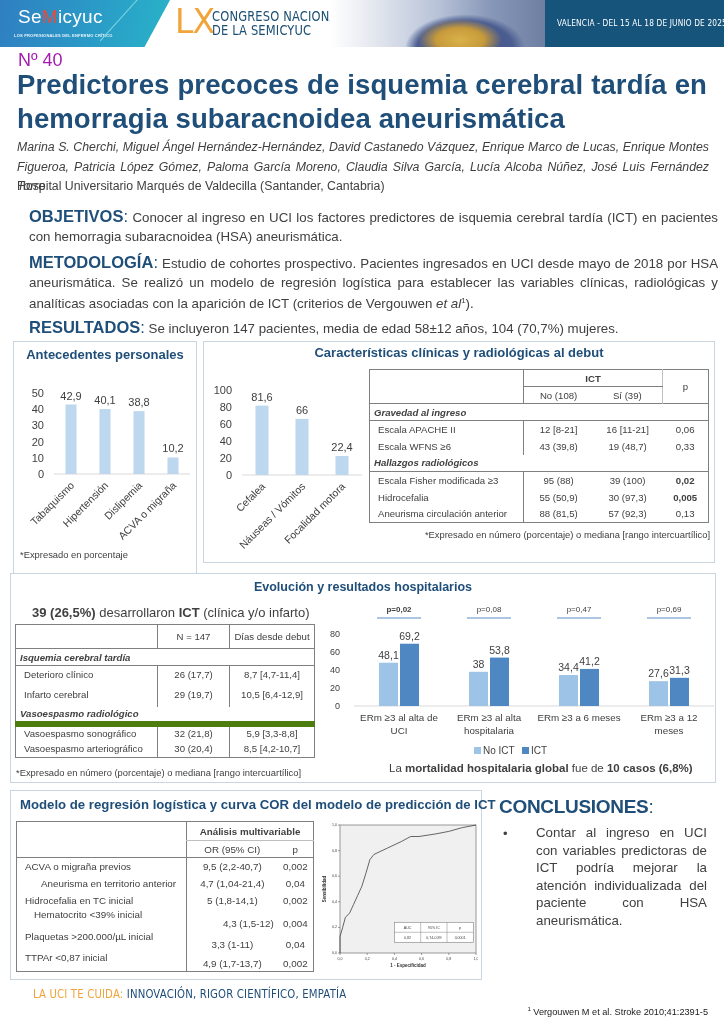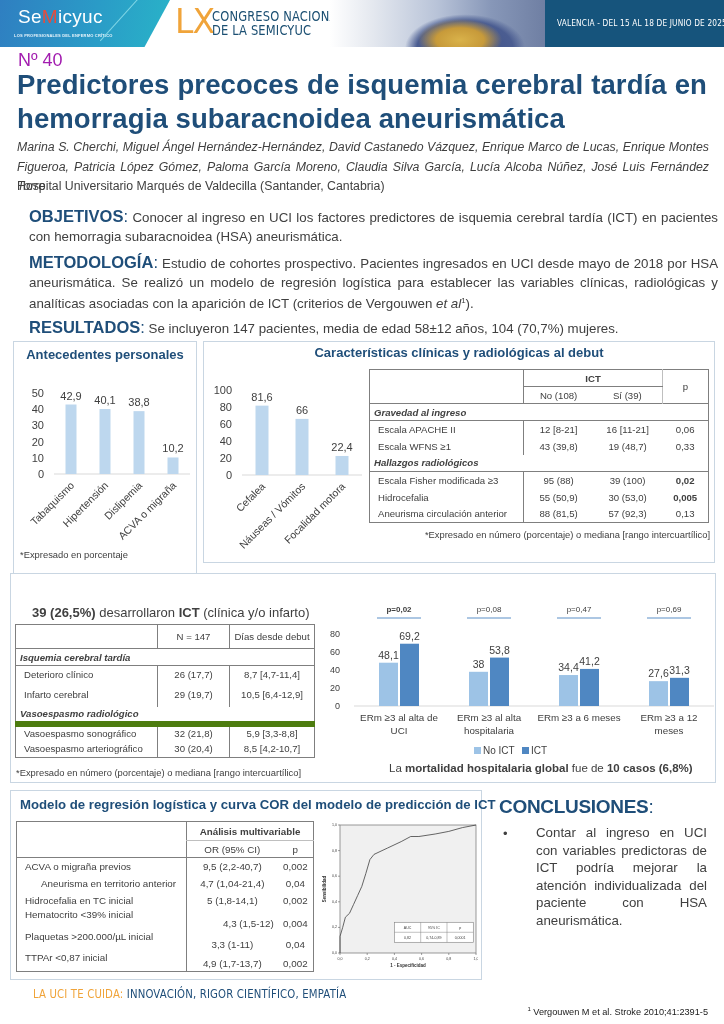--- a/index.html
+++ b/index.html
@@ -162,52 +162,53 @@
     <tr class="sect" style="border-top:1px solid #7f7f7f;">
       <td colspan="4">Gravedad al ingreso</td>
     </tr>
     <tr style="border-top:1px solid #7f7f7f;">
       <td style="padding-left:8px;">Escala APACHE II</td>
       <td class="c" style="border-left:1.5px solid #7f7f7f;">12 [8-21]</td>
       <td class="c">16 [11-21]</td>
       <td class="c">0,06</td>
     </tr>
     <tr>
-      <td style="padding-left:8px;">Escala WFNS ≥1</td>
+      <td style="padding-left:8px;">Escala WFNS ≥6</td>
       <td class="c" style="border-left:1.5px solid #7f7f7f;">43 (39,8)</td>
       <td class="c">19 (48,7)</td>
       <td class="c">0,33</td>
     </tr>
     <tr class="sect">
       <td colspan="4">Hallazgos radiológicos</td>
     </tr>
     <tr style="border-top:1px solid #7f7f7f;">
       <td style="padding-left:8px;">Escala Fisher modificada ≥3</td>
       <td class="c" style="border-left:1.5px solid #7f7f7f;">95 (88)</td>
       <td class="c">39 (100)</td>
       <td class="c b">0,02</td>
     </tr>
     <tr>
       <td style="padding-left:8px;">Hidrocefalia</td>
       <td class="c" style="border-left:1.5px solid #7f7f7f;">55 (50,9)</td>
-      <td class="c">30 (53,0)</td>
+      <td class="c">30 (97,3)</td>
       <td class="c b">0,005</td>
     </tr>
     <tr>
       <td style="padding-left:8px;">Aneurisma circulación anterior</td>
       <td class="c" style="border-left:1.5px solid #7f7f7f;">88 (81,5)</td>
       <td class="c">57 (92,3)</td>
       <td class="c">0,13</td>
     </tr>
   </tbody>
     </table>
   <div class="note" style="right:4px; top:187px;">*Expresado en número (porcentaje) o mediana [rango intercuartílico]</div>
 </div>
 
 <div class="panel" style="left:10px; top:573px; width:706px; height:210px;">
+  <div class="panel-title" style="top:6px; font-size:12.5px;">Evolución y resultados hospitalarios</div>
   <div style="position:absolute; left:21px; top:31px; font-size:13px; color:#404040; white-space:nowrap;">
     <b>39 (26,5%)</b><span> desarrollaron </span><b>ICT</b><span> (clínica y/o infarto)</span>
   </div>
   <table class="t" style="left:4px; top:50px; width:300px; border:1.5px solid #7f7f7f;">
     <tbody>
         <tr style="height:24px;">
       <td style="width:142px; height:24px;"></td>
       <td class="c" style="width:72px; border-left:1.5px solid #7f7f7f;">N = 147</td>
       <td class="c" style="border-left:1px solid #7f7f7f;">Días desde debut</td>
     </tr>
@@ -311,21 +312,21 @@
       <td style="padding-left:24px;">Aneurisma en territorio anterior</td>
       <td class="c" style="border-left:1.5px solid #7f7f7f;">4,7 (1,04-21,4)</td>
       <td class="c">0,04</td>
     </tr>
     <tr>
       <td style="padding-left:8px;">Hidrocefalia en TC inicial</td>
       <td class="c" style="border-left:1.5px solid #7f7f7f;">5 (1,8-14,1)</td>
       <td class="c">0,002</td>
     </tr>
     <tr style="height:20px;">
-      <td style="padding-left:8px; vertical-align:top; height:20px;">Hematocrito &lt;39% inicial</td>
+      <td style="padding-left:17px; vertical-align:top; height:20px;">Hematocrito &lt;39% inicial</td>
       <td class="c" style="border-left:1.5px solid #7f7f7f; vertical-align:bottom;padding-left:36px;">4,3 (1,5-12)</td>
       <td class="c" style="vertical-align:bottom;">0,004</td>
     </tr>
     <tr style="height:21px;">
       <td style="padding-left:8px; vertical-align:top; padding-top:2px; height:21px;">Plaquetas &gt;200.000/µL inicial</td>
       <td class="c" style="border-left:1.5px solid #7f7f7f; vertical-align:bottom;">3,3 (1-11)</td>
       <td class="c" style="vertical-align:bottom;">0,04</td>
     </tr>
     <tr style="height:22px;">
       <td style="padding-left:8px; vertical-align:top; padding-top:2px; height:22px;">TTPAr &lt;0,87 inicial</td>

